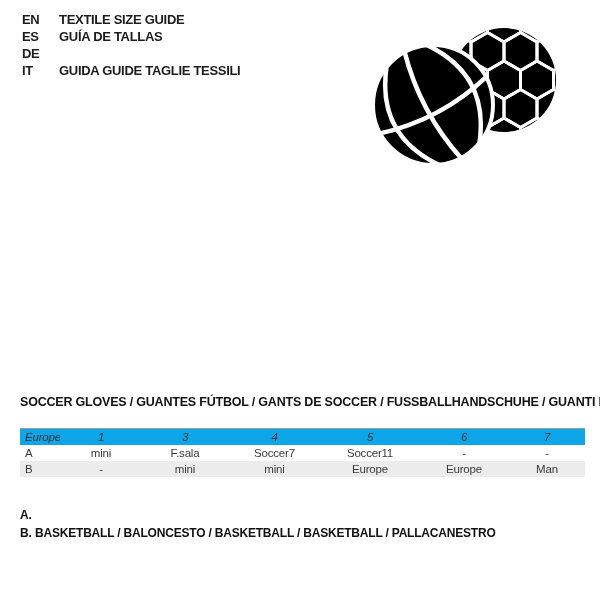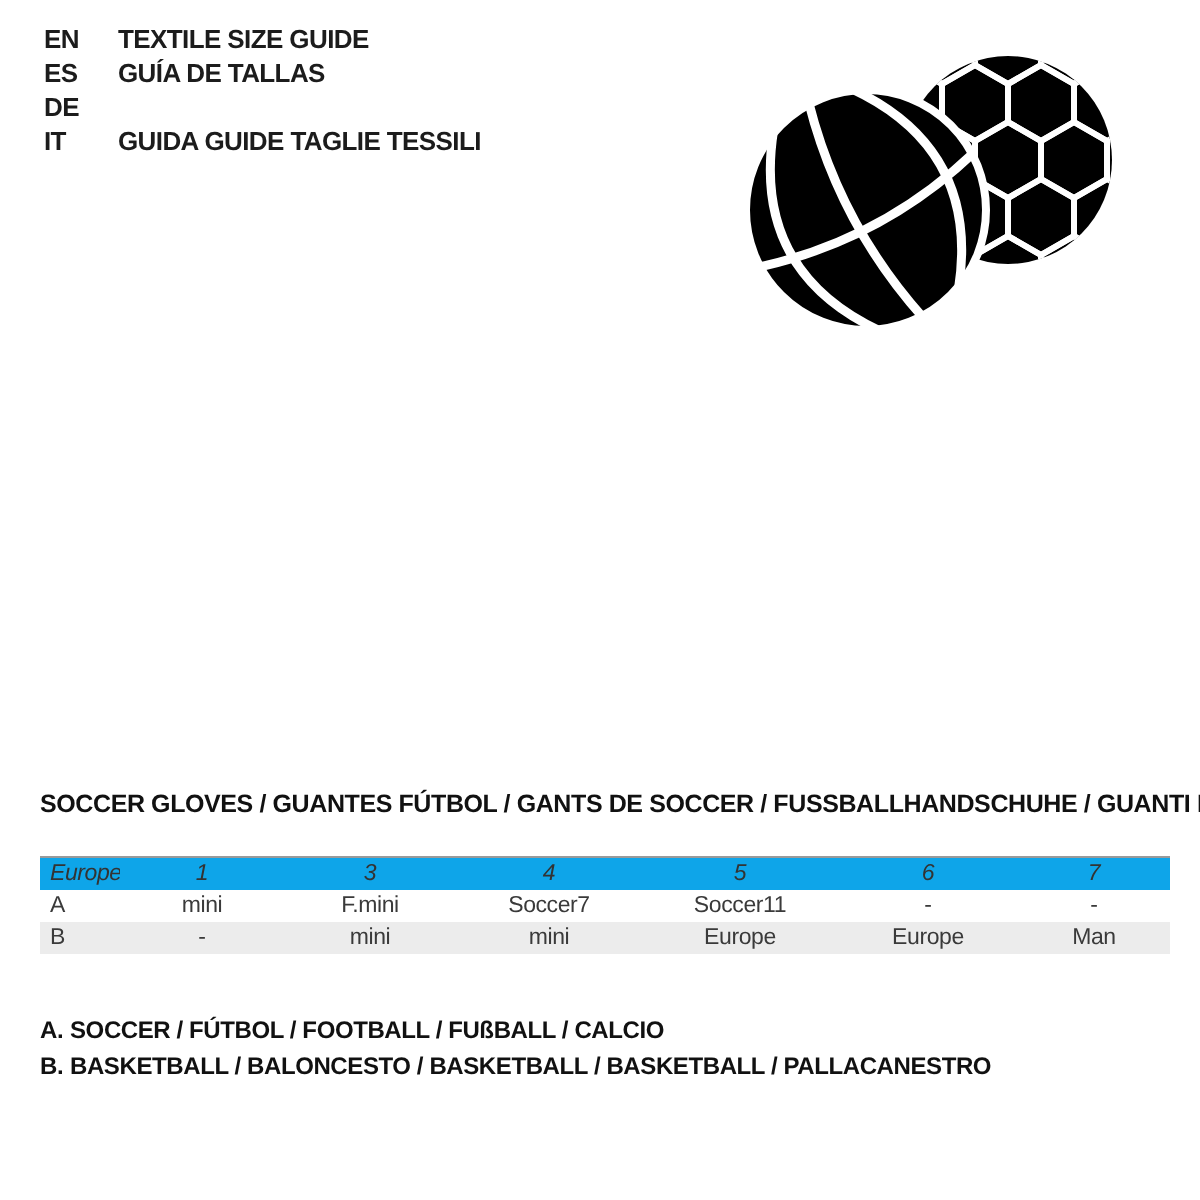--- a/index.html
+++ b/index.html
@@ -163,40 +163,39 @@
       <td>1</td>
       <td>3</td>
       <td>4</td>
       <td>5</td>
       <td>6</td>
       <td>7</td>
     </tr>
     <tr class="rowA">
       <td class="first">A</td>
       <td>mini</td>
-      <td>F.mini</td>
+      <td>F.sala</td>
       <td>Soccer7</td>
       <td>Soccer11</td>
       <td>-</td>
       <td>-</td>
     </tr>
     <tr class="rowB">
       <td class="first">B</td>
       <td>-</td>
       <td>mini</td>
       <td>mini</td>
       <td>Europe</td>
       <td>Europe</td>
       <td>Man</td>
     </tr>
   </tbody>
 </table>
 
 <div class="legend-block">
   <div class="legend-row">
     <span class="legend-key">A.</span>
-    <span class="legend-text">SOCCER / FÚTBOL / FOOTBALL / FUßBALL / CALCIO</span>
   </div>
   <div class="legend-row">
     <span class="legend-key">B.</span>
     <span class="legend-text">BASKETBALL / BALONCESTO / BASKETBALL / BASKETBALL / PALLACANESTRO</span>
   </div>
 </div>
 
 </body></html>

